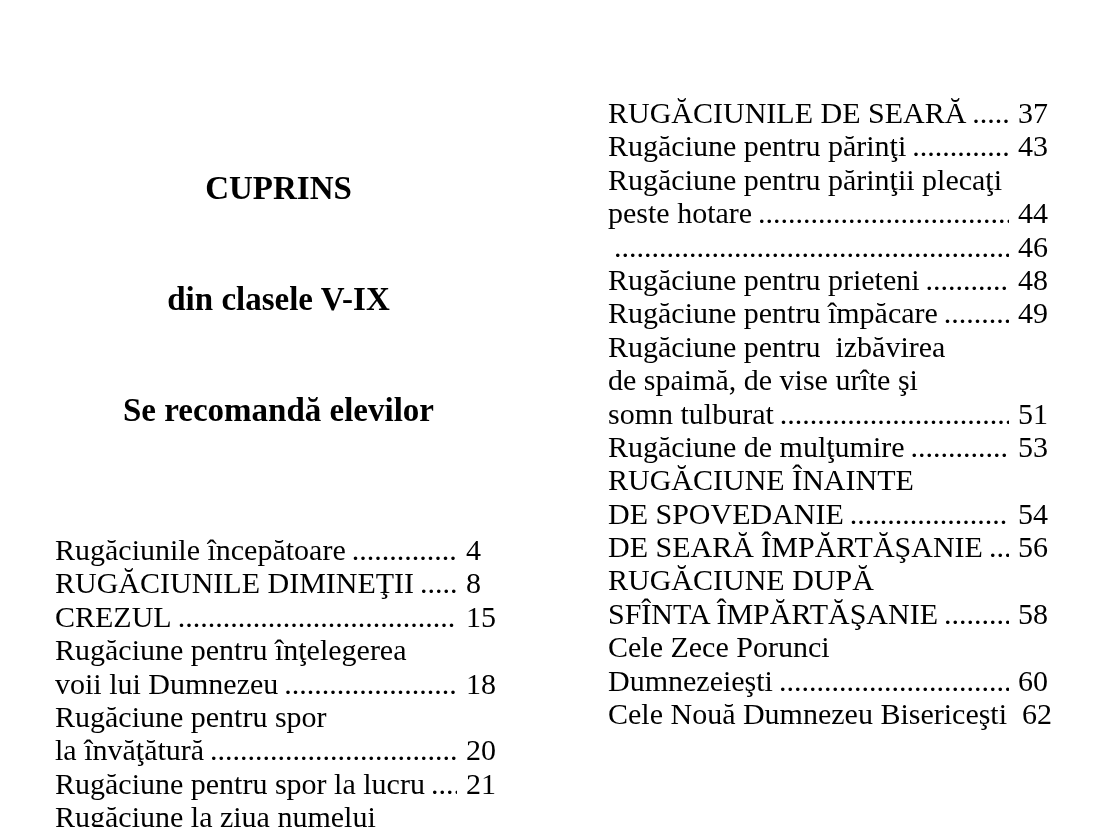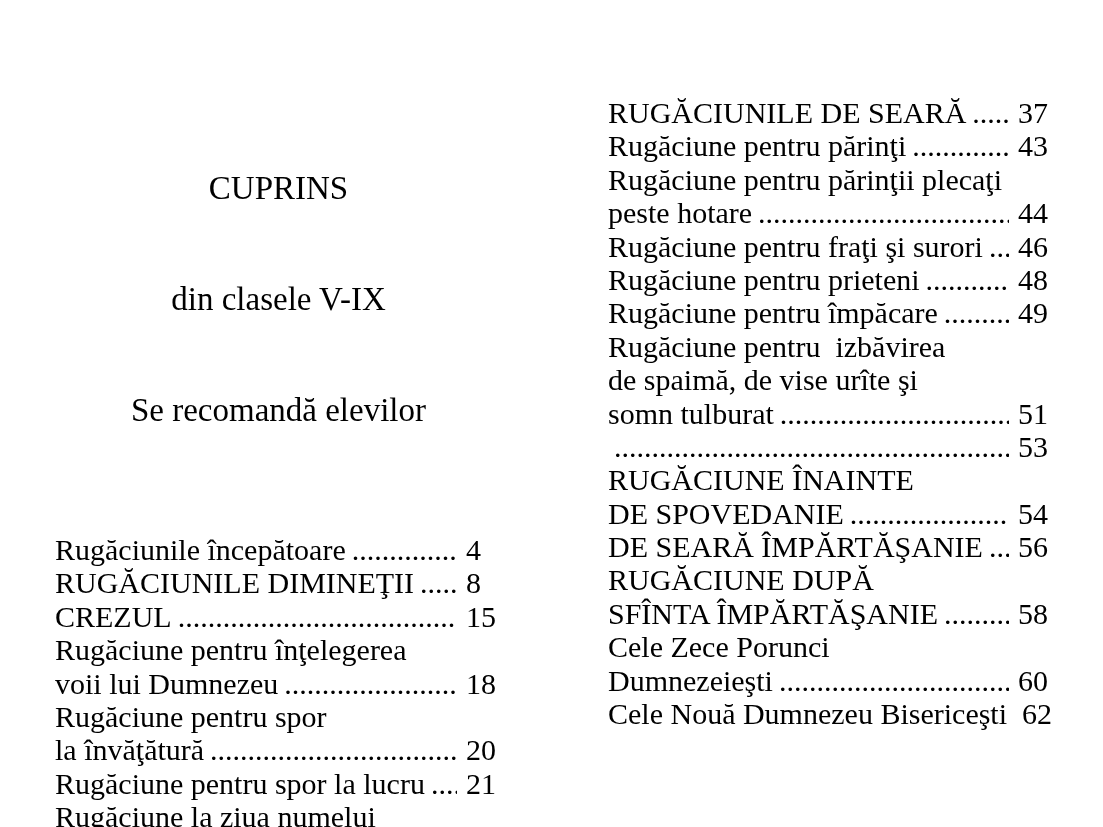--- a/index.html
+++ b/index.html
@@ -22,21 +22,21 @@
   .col-left {
     left: 55px;
     width: 447px;
   }
   .col-right {
     left: 608px;
     width: 446px;
   }
   .toc-header {
     text-align: center;
-    font-weight: normal;
+    font-weight: bold;
     font-size: 33px;
     line-height: 37px;
     margin-bottom: 30px;
     white-space: pre;
   }
   .entries {
     display: block;
   }
   .toc-line {
     display: flex;
@@ -83,27 +83,27 @@
       <div class="toc-line"><span class="label">Rugăciune la ziua numelui</span></div>
     </div>
 </div>
 
 <div class="col col-right">
   <div class="entries">
       <div class="toc-line"><span class="label">RUGĂCIUNILE DE SEARĂ</span><span class="leader">......................................................................</span><span class="pagenum">37</span></div>
       <div class="toc-line"><span class="label">Rugăciune pentru părinţi</span><span class="leader">......................................................................</span><span class="pagenum">43</span></div>
       <div class="toc-line"><span class="label">Rugăciune pentru părinţii plecaţi</span></div>
       <div class="toc-line"><span class="label">peste hotare</span><span class="leader">......................................................................</span><span class="pagenum">44</span></div>
-      <div class="toc-line"><span class="label">Rugăciune pentru fraţi şi surori</span><span class="leader">......................................................................</span><span class="pagenum">46</span></div>
+      <div class="toc-line"><span class="leader">......................................................................</span><span class="pagenum">46</span></div>
       <div class="toc-line"><span class="label">Rugăciune pentru prieteni</span><span class="leader">......................................................................</span><span class="pagenum">48</span></div>
       <div class="toc-line"><span class="label">Rugăciune pentru împăcare</span><span class="leader">......................................................................</span><span class="pagenum">49</span></div>
       <div class="toc-line"><span class="label">Rugăciune pentru  izbăvirea</span></div>
       <div class="toc-line"><span class="label">de spaimă, de vise urîte şi</span></div>
       <div class="toc-line"><span class="label">somn tulburat</span><span class="leader">......................................................................</span><span class="pagenum">51</span></div>
-      <div class="toc-line"><span class="leader">......................................................................</span><span class="pagenum">53</span></div>
+      <div class="toc-line"><span class="label">Rugăciune de mulţumire</span><span class="leader">......................................................................</span><span class="pagenum">53</span></div>
       <div class="toc-line"><span class="label">RUGĂCIUNE ÎNAINTE</span></div>
       <div class="toc-line"><span class="label">DE SPOVEDANIE</span><span class="leader">......................................................................</span><span class="pagenum">54</span></div>
       <div class="toc-line"><span class="label">DE SEARĂ ÎMPĂRTĂŞANIE</span><span class="leader">......................................................................</span><span class="pagenum">56</span></div>
       <div class="toc-line"><span class="label">RUGĂCIUNE DUPĂ</span></div>
       <div class="toc-line"><span class="label">SFÎNTA ÎMPĂRTĂŞANIE</span><span class="leader">......................................................................</span><span class="pagenum">58</span></div>
       <div class="toc-line"><span class="label">Cele Zece Porunci</span></div>
       <div class="toc-line"><span class="label">Dumnezeieşti</span><span class="leader">......................................................................</span><span class="pagenum">60</span></div>
       <div class="toc-line"><span class="label">Cele Nouă Dumnezeu Bisericeşti</span><span class="leader">......................................................................</span><span class="pagenum">62</span></div>
     </div>
 </div>

